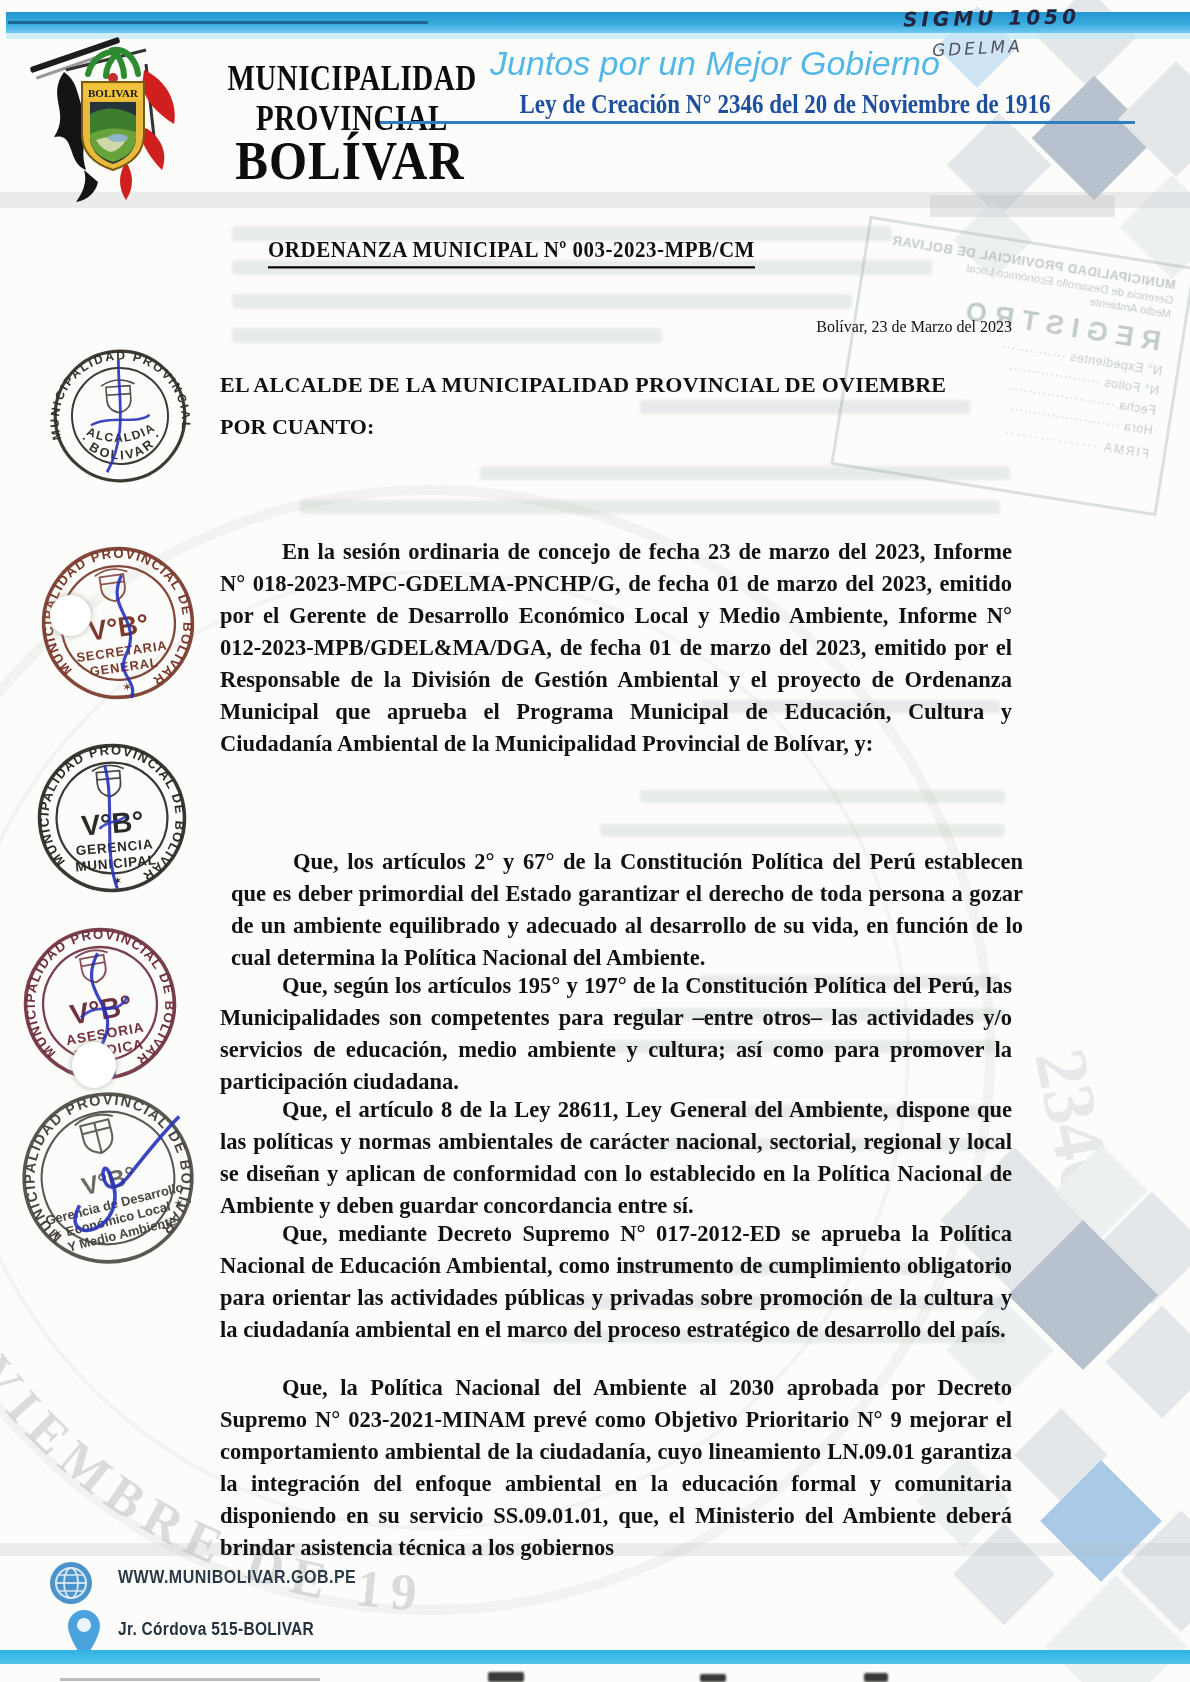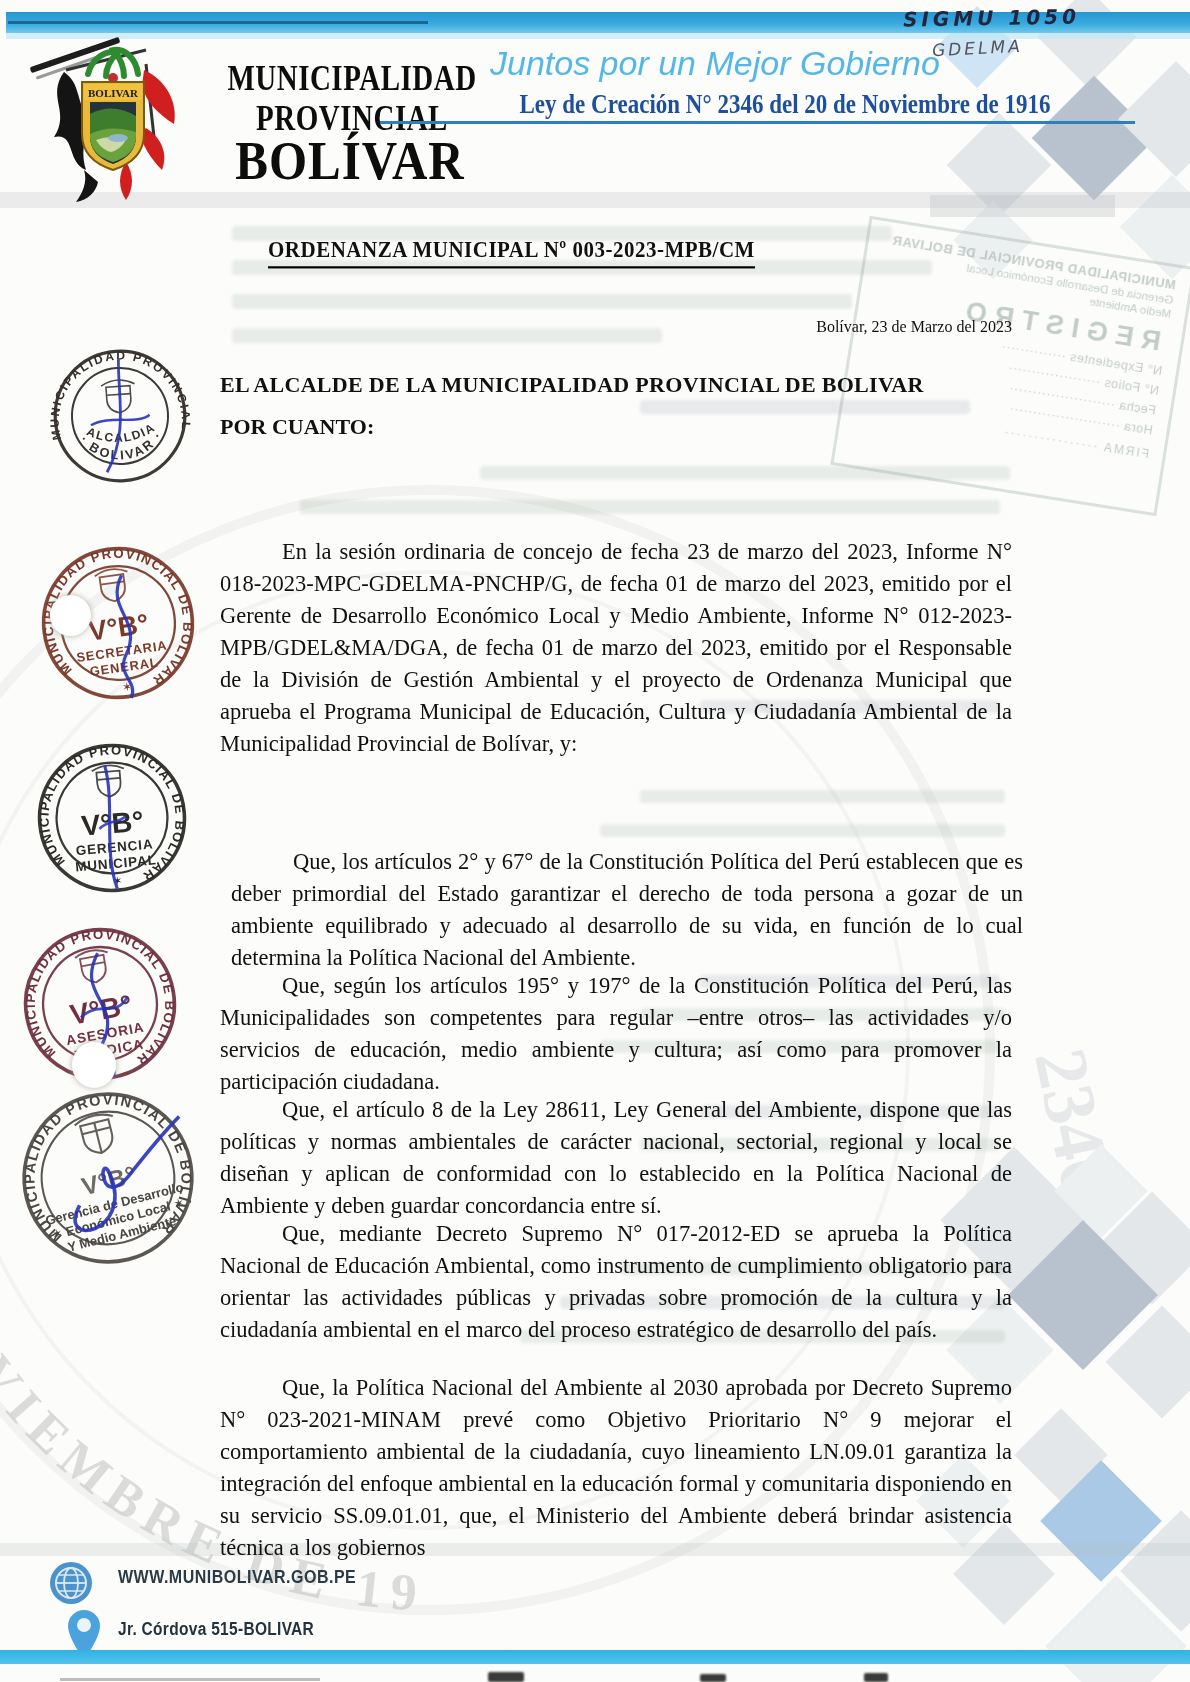--- a/index.html
+++ b/index.html
@@ -25,21 +25,21 @@
   .rule{height:3px;background:#2e7fc0;}
   .motto{font-size:27px;font-weight:bold;font-style:italic;color:#2e80c6;text-align:center;}
   .grayband{background:#b9bfc3;opacity:.28;}
   
   .col{left:220px;width:792px;}
   .doc-title{font-size:21px;font-weight:bold;letter-spacing:.5px;border-bottom:2.5px solid #000;
     padding-bottom:2px;display:inline-block;transform:scaleY(1.1);}
   .dateline{font-size:16px;text-align:right;}
   .addressee{font-size:22px;font-weight:bold;letter-spacing:.3px;}
   .seclabel{font-size:22px;font-weight:bold;}
-  .para{font-size:22.5px;line-height:32px;text-align:justify;text-indent:62px;margin:0;}
+  .para{font-size:22.5px;line-height:32px;text-align:justify;text-indent:62px;margin:0;font-weight:bold;}
   
   svg.stamp{overflow:visible;}
   .stamp text{font-family:"Liberation Sans","DejaVu Sans",sans-serif;}
   .holepunch{background:#ffffff;border-radius:50%;box-shadow:0 0 6px rgba(160,160,150,.8);}
   
   .bleedstamp{width:330px;height:252px;transform:rotate(9deg);opacity:.55;}
   .bleedstamp .mirror{transform:scaleX(-1);width:100%;height:100%;
     border:3px solid rgba(140,158,150,.55);box-sizing:border-box;padding:10px 14px;
     color:#94a69e;font-family:"Liberation Sans",sans-serif;filter:blur(.4px);}
   .bs-org{font-size:13px;font-weight:bold;letter-spacing:.5px;}
@@ -184,21 +184,21 @@
       <div class="bs-field">Fecha ·······················</div>
       <div class="bs-field">Hora ························</div>
       <div class="bs-firma">FIRMA ················</div>
     </div>
   </div>
 
   <div class="abs" style="left:268px;top:238px;">
     <span class="doc-title">ORDENANZA MUNICIPAL Nº 003-2023-MPB/CM</span>
   </div>
   <div class="abs col dateline" style="top:318px;">Bolívar, 23 de Marzo del 2023</div>
-  <div class="abs col addressee" style="top:372px;">EL ALCALDE DE LA MUNICIPALIDAD PROVINCIAL DE BOLIVAR</div>
+  <div class="abs col addressee" style="top:372px;">EL ALCALDE DE LA MUNICIPALIDAD PROVINCIAL DE OVIEMBRE</div>
   <div class="abs col seclabel" style="top:414px;">POR CUANTO:</div>
   <p class="abs col para" style="top:536px;">En la sesión ordinaria de concejo de fecha 23 de marzo del 2023, Informe N° 018-2023-MPC-GDELMA-PNCHP/G, de fecha 01 de marzo del 2023, emitido por el Gerente de Desarrollo Económico Local y Medio Ambiente, Informe N° 012-2023-MPB/GDEL&amp;MA/DGA, de fecha 01 de marzo del 2023, emitido por el Responsable de la División de Gestión Ambiental y el proyecto de Ordenanza Municipal que aprueba el Programa Municipal de Educación, Cultura y Ciudadanía Ambiental de la Municipalidad Provincial de Bolívar, y:</p>
   <p class="abs col para" style="top:846px;margin-left:11px;">Que, los artículos 2° y 67° de la Constitución Política del Perú establecen que es deber primordial del Estado garantizar el derecho de toda persona a gozar de un ambiente equilibrado y adecuado al desarrollo de su vida, en función de lo cual determina la Política Nacional del Ambiente.</p>
   <p class="abs col para" style="top:970px;">Que, según los artículos 195° y 197° de la Constitución Política del Perú, las Municipalidades son competentes para regular –entre otros– las actividades y/o servicios de educación, medio ambiente y cultura; así como para promover la participación ciudadana.</p>
   <p class="abs col para" style="top:1094px;">Que, el artículo 8 de la Ley 28611, Ley General del Ambiente, dispone que las políticas y normas ambientales de carácter nacional, sectorial, regional y local se diseñan y aplican de conformidad con lo establecido en la Política Nacional de Ambiente y deben guardar concordancia entre sí.</p>
   <p class="abs col para" style="top:1218px;">Que, mediante Decreto Supremo N° 017-2012-ED se aprueba la Política Nacional de Educación Ambiental, como instrumento de cumplimiento obligatorio para orientar las actividades públicas y privadas sobre promoción de la cultura y la ciudadanía ambiental en el marco del proceso estratégico de desarrollo del país.</p>
   <p class="abs col para" style="top:1372px;">Que, la Política Nacional del Ambiente al 2030 aprobada por Decreto Supremo N° 023-2021-MINAM prevé como Objetivo Prioritario N° 9 mejorar el comportamiento ambiental de la ciudadanía, cuyo lineamiento LN.09.01 garantiza la integración del enfoque ambiental en la educación formal y comunitaria disponiendo en su servicio SS.09.01.01, que, el Ministerio del Ambiente deberá brindar asistencia técnica a los gobiernos</p>
 
   <svg class="stamp abs" style="left:52px;top:348px;transform:rotate(-4deg);" width="136" height="136" viewBox="0 0 170 170">
     <g stroke="#332f2b" fill="none" opacity=".95">

